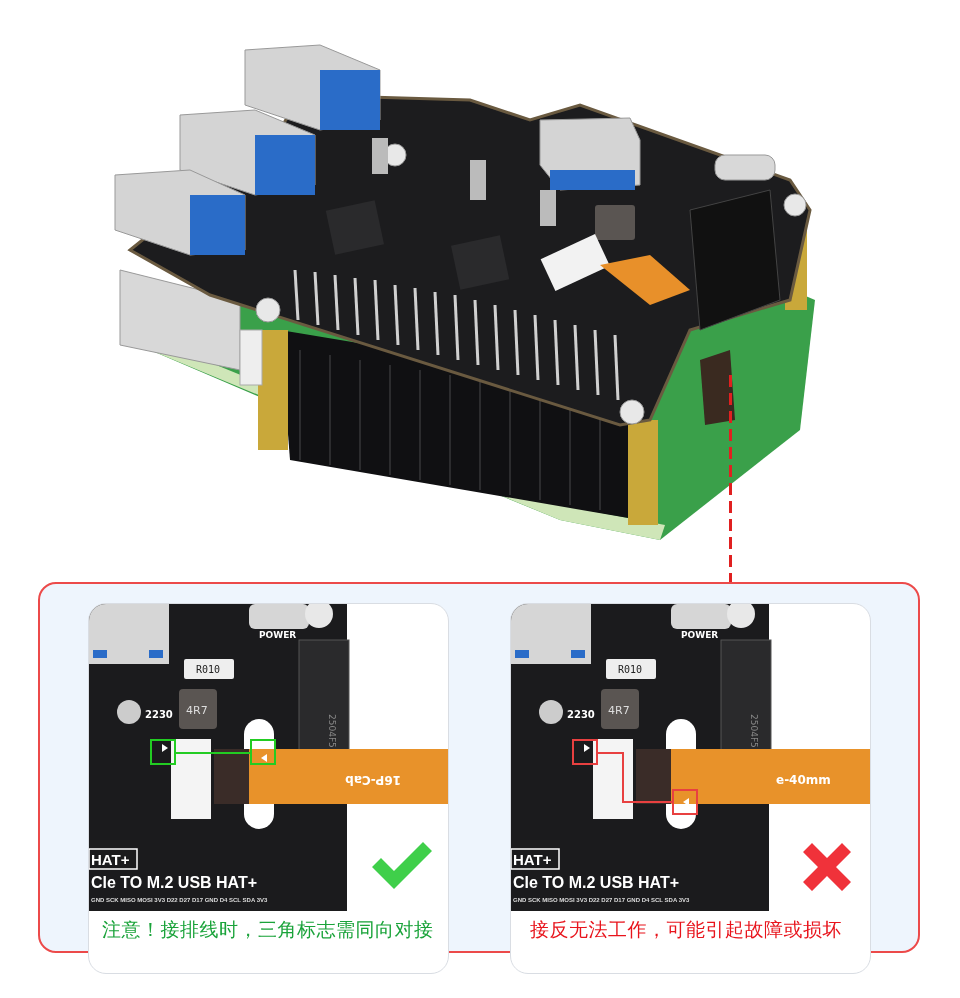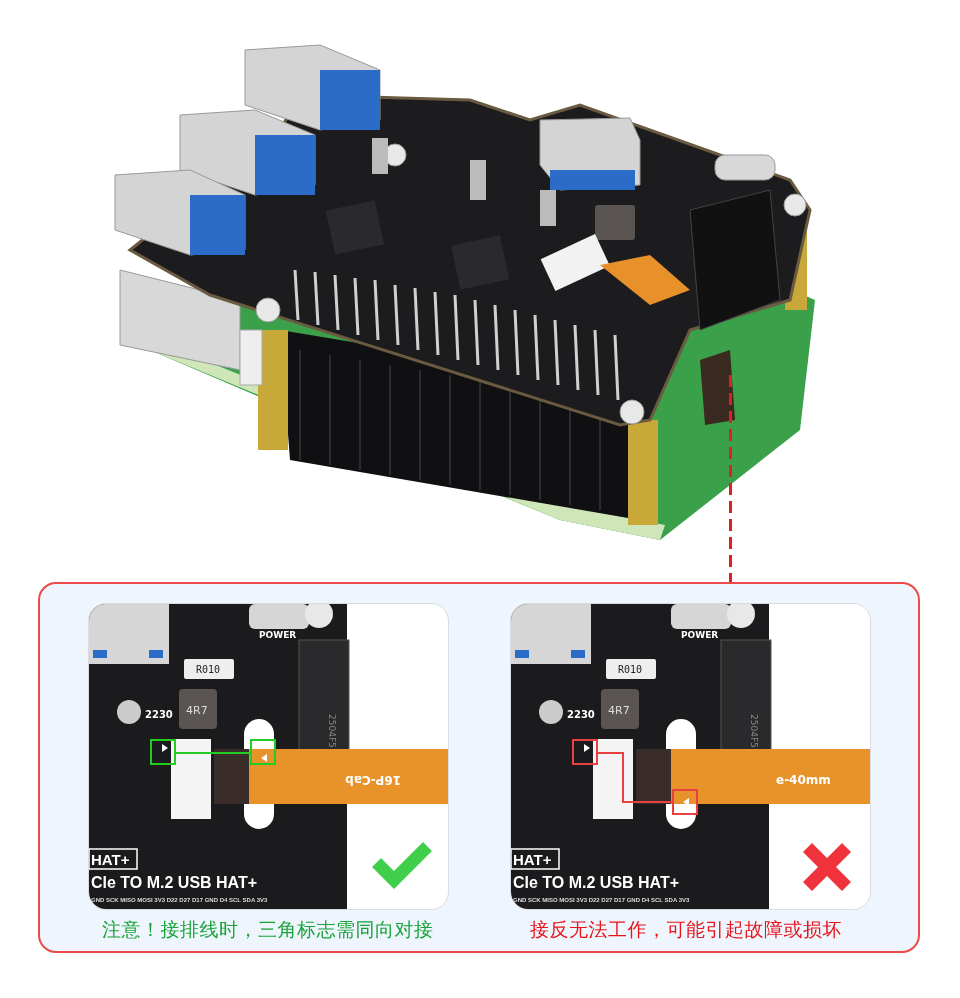--- a/index.html
+++ b/index.html
@@ -11,21 +11,21 @@
   .product svg { position: absolute; left: 0; top: 0; }
 
   
   .leader { position: absolute; left: 729px; top: 375px; width: 3px; height: 208px;
     background: repeating-linear-gradient(to bottom, #e02020 0 12px, transparent 12px 18px); }
 
   
   .note-box { position: absolute; left: 38px; top: 582px; width: 882px; height: 371px;
     border: 2px solid #ec4a4a; border-radius: 18px; background: #eef5fd; }
 
-  .panel { position: absolute; top: 19px; width: 361px; height: 307px; background: #ffffff;
+  .panel { position: absolute; top: 19px; width: 361px; height: 371px; background: #ffffff;
     border-radius: 18px; overflow: hidden; border: 1px solid #d9dde3; }
   .panel.left { left: 48px; }
   .panel.right { left: 470px; }
   .panel svg { position: absolute; left: 0; top: 0; }
 
   .caption { position: absolute; top: 333px; font-size: 19px; letter-spacing: 0.5px; white-space: nowrap;
     font-family: "DejaVu Sans", sans-serif; }
   .caption.ok { left: 62px; color: #1aa33a; }
   .caption.bad { left: 490px; color: #e8141c; }
 </style>

